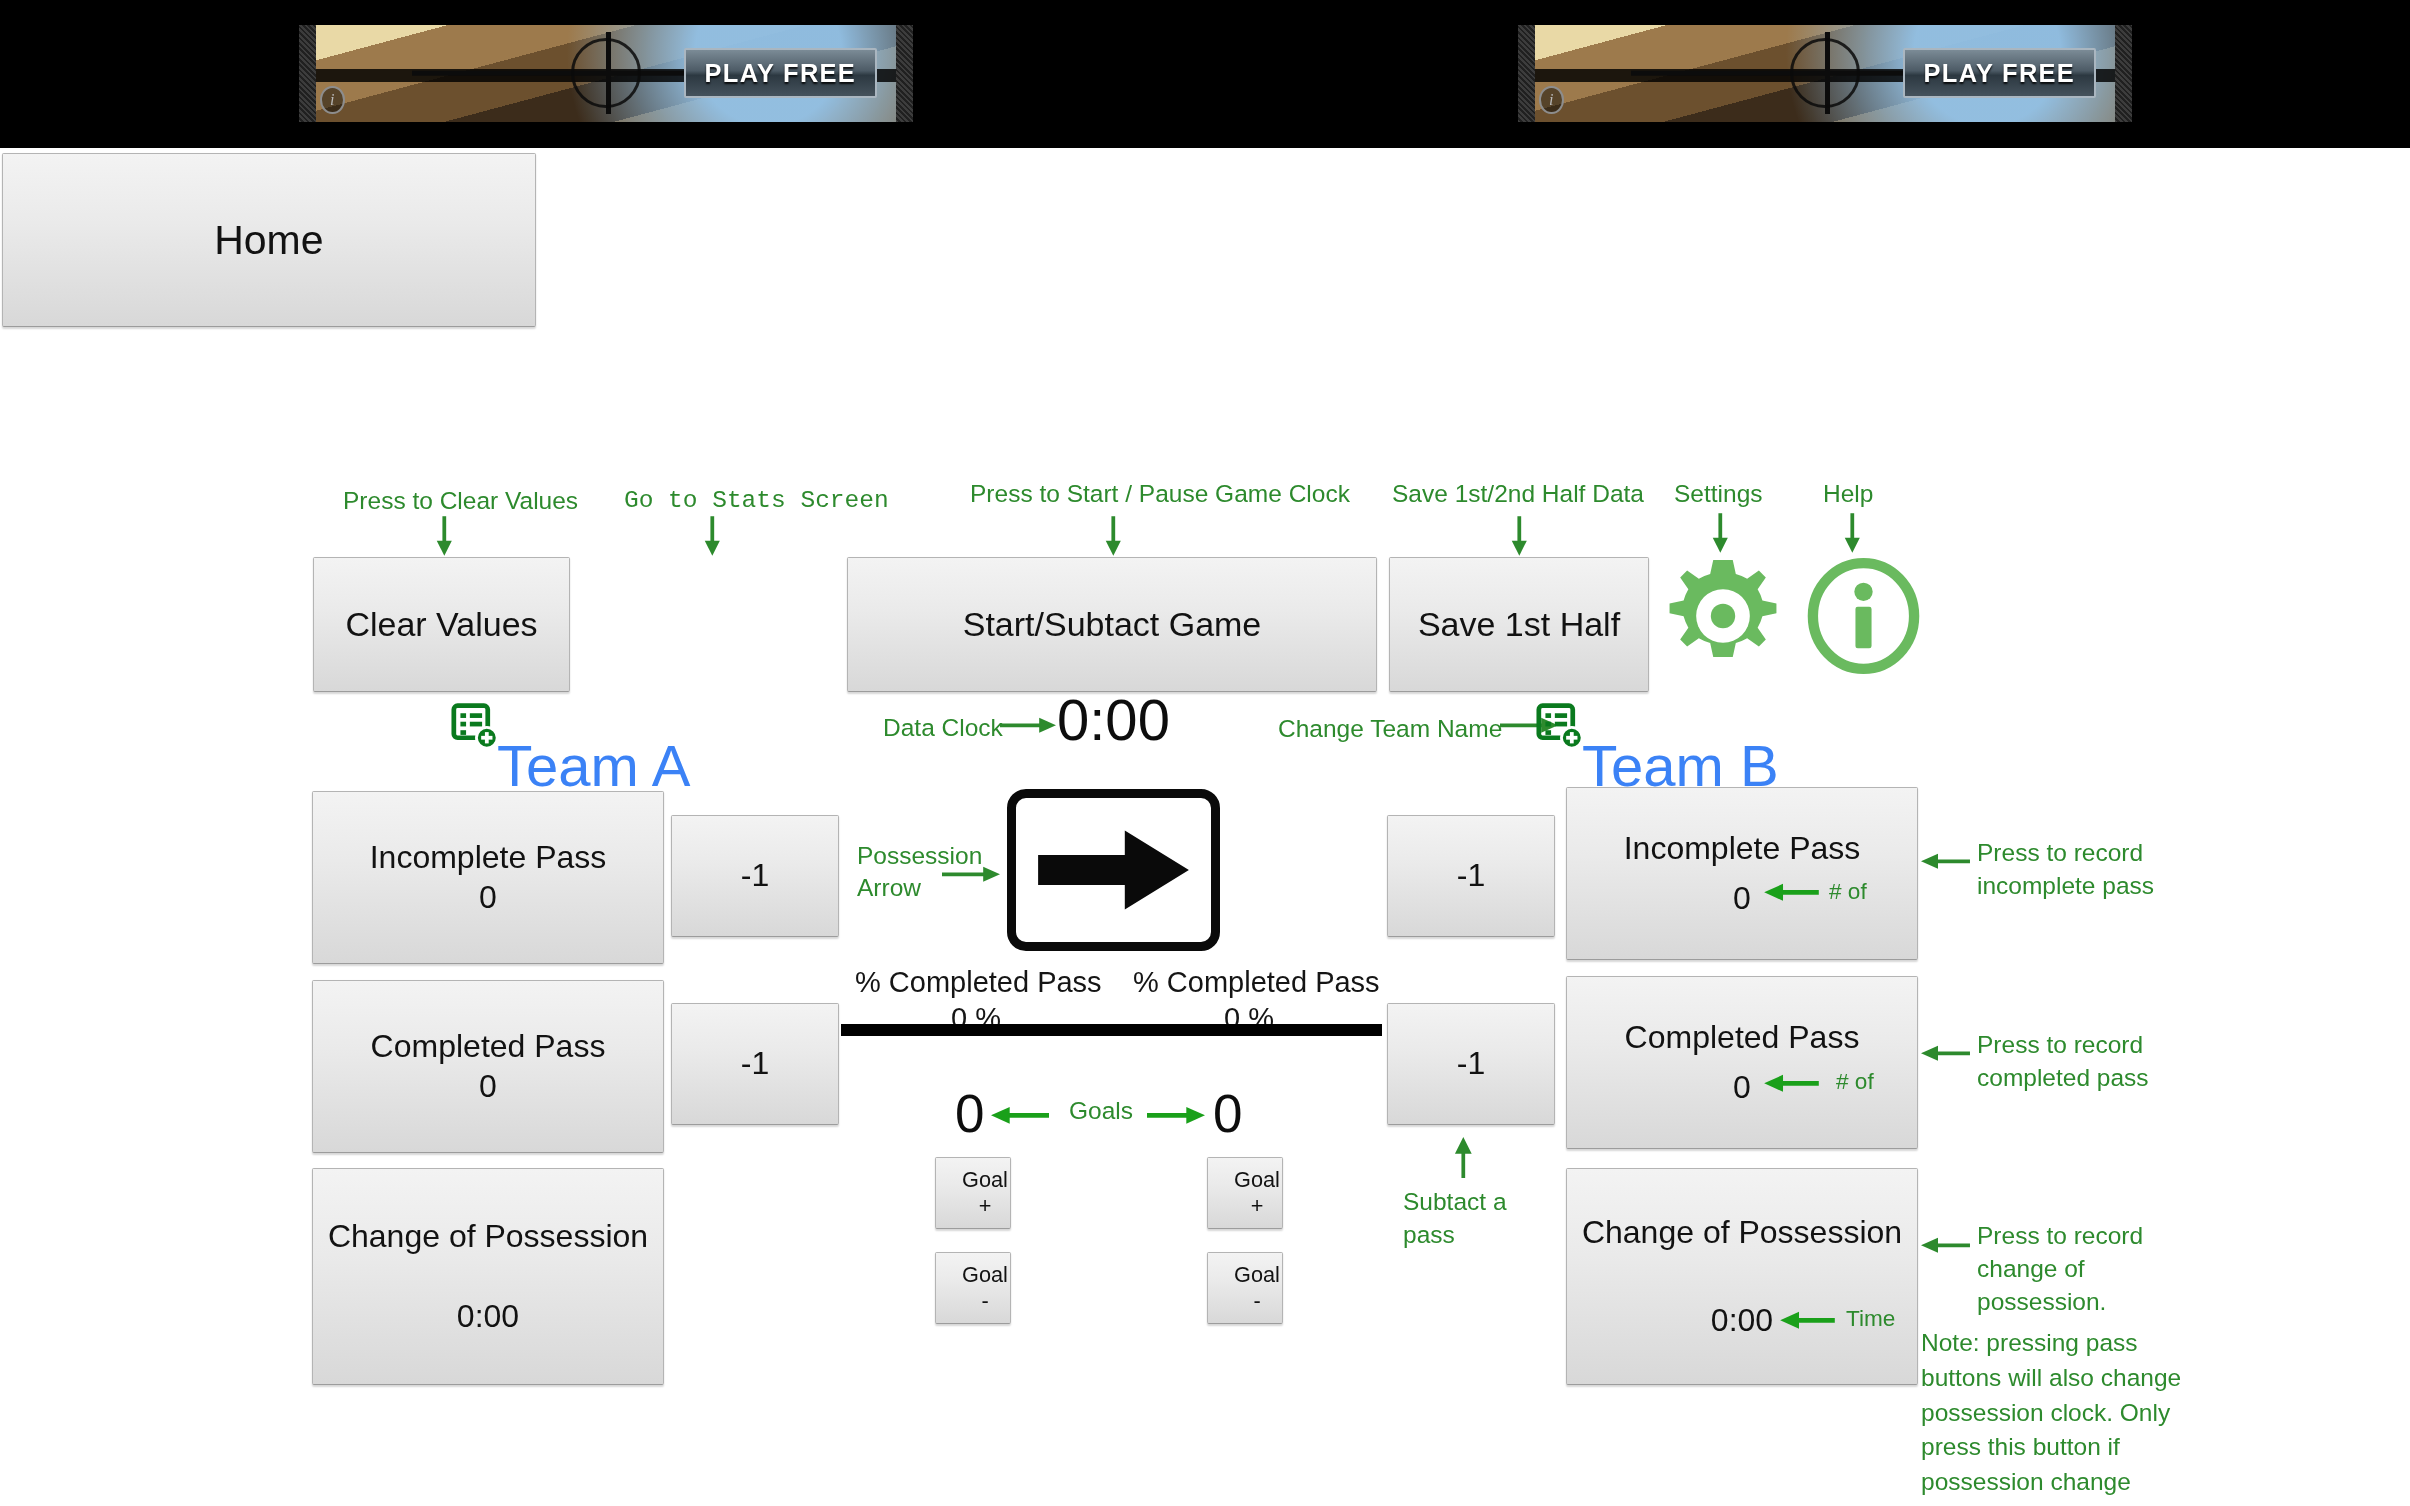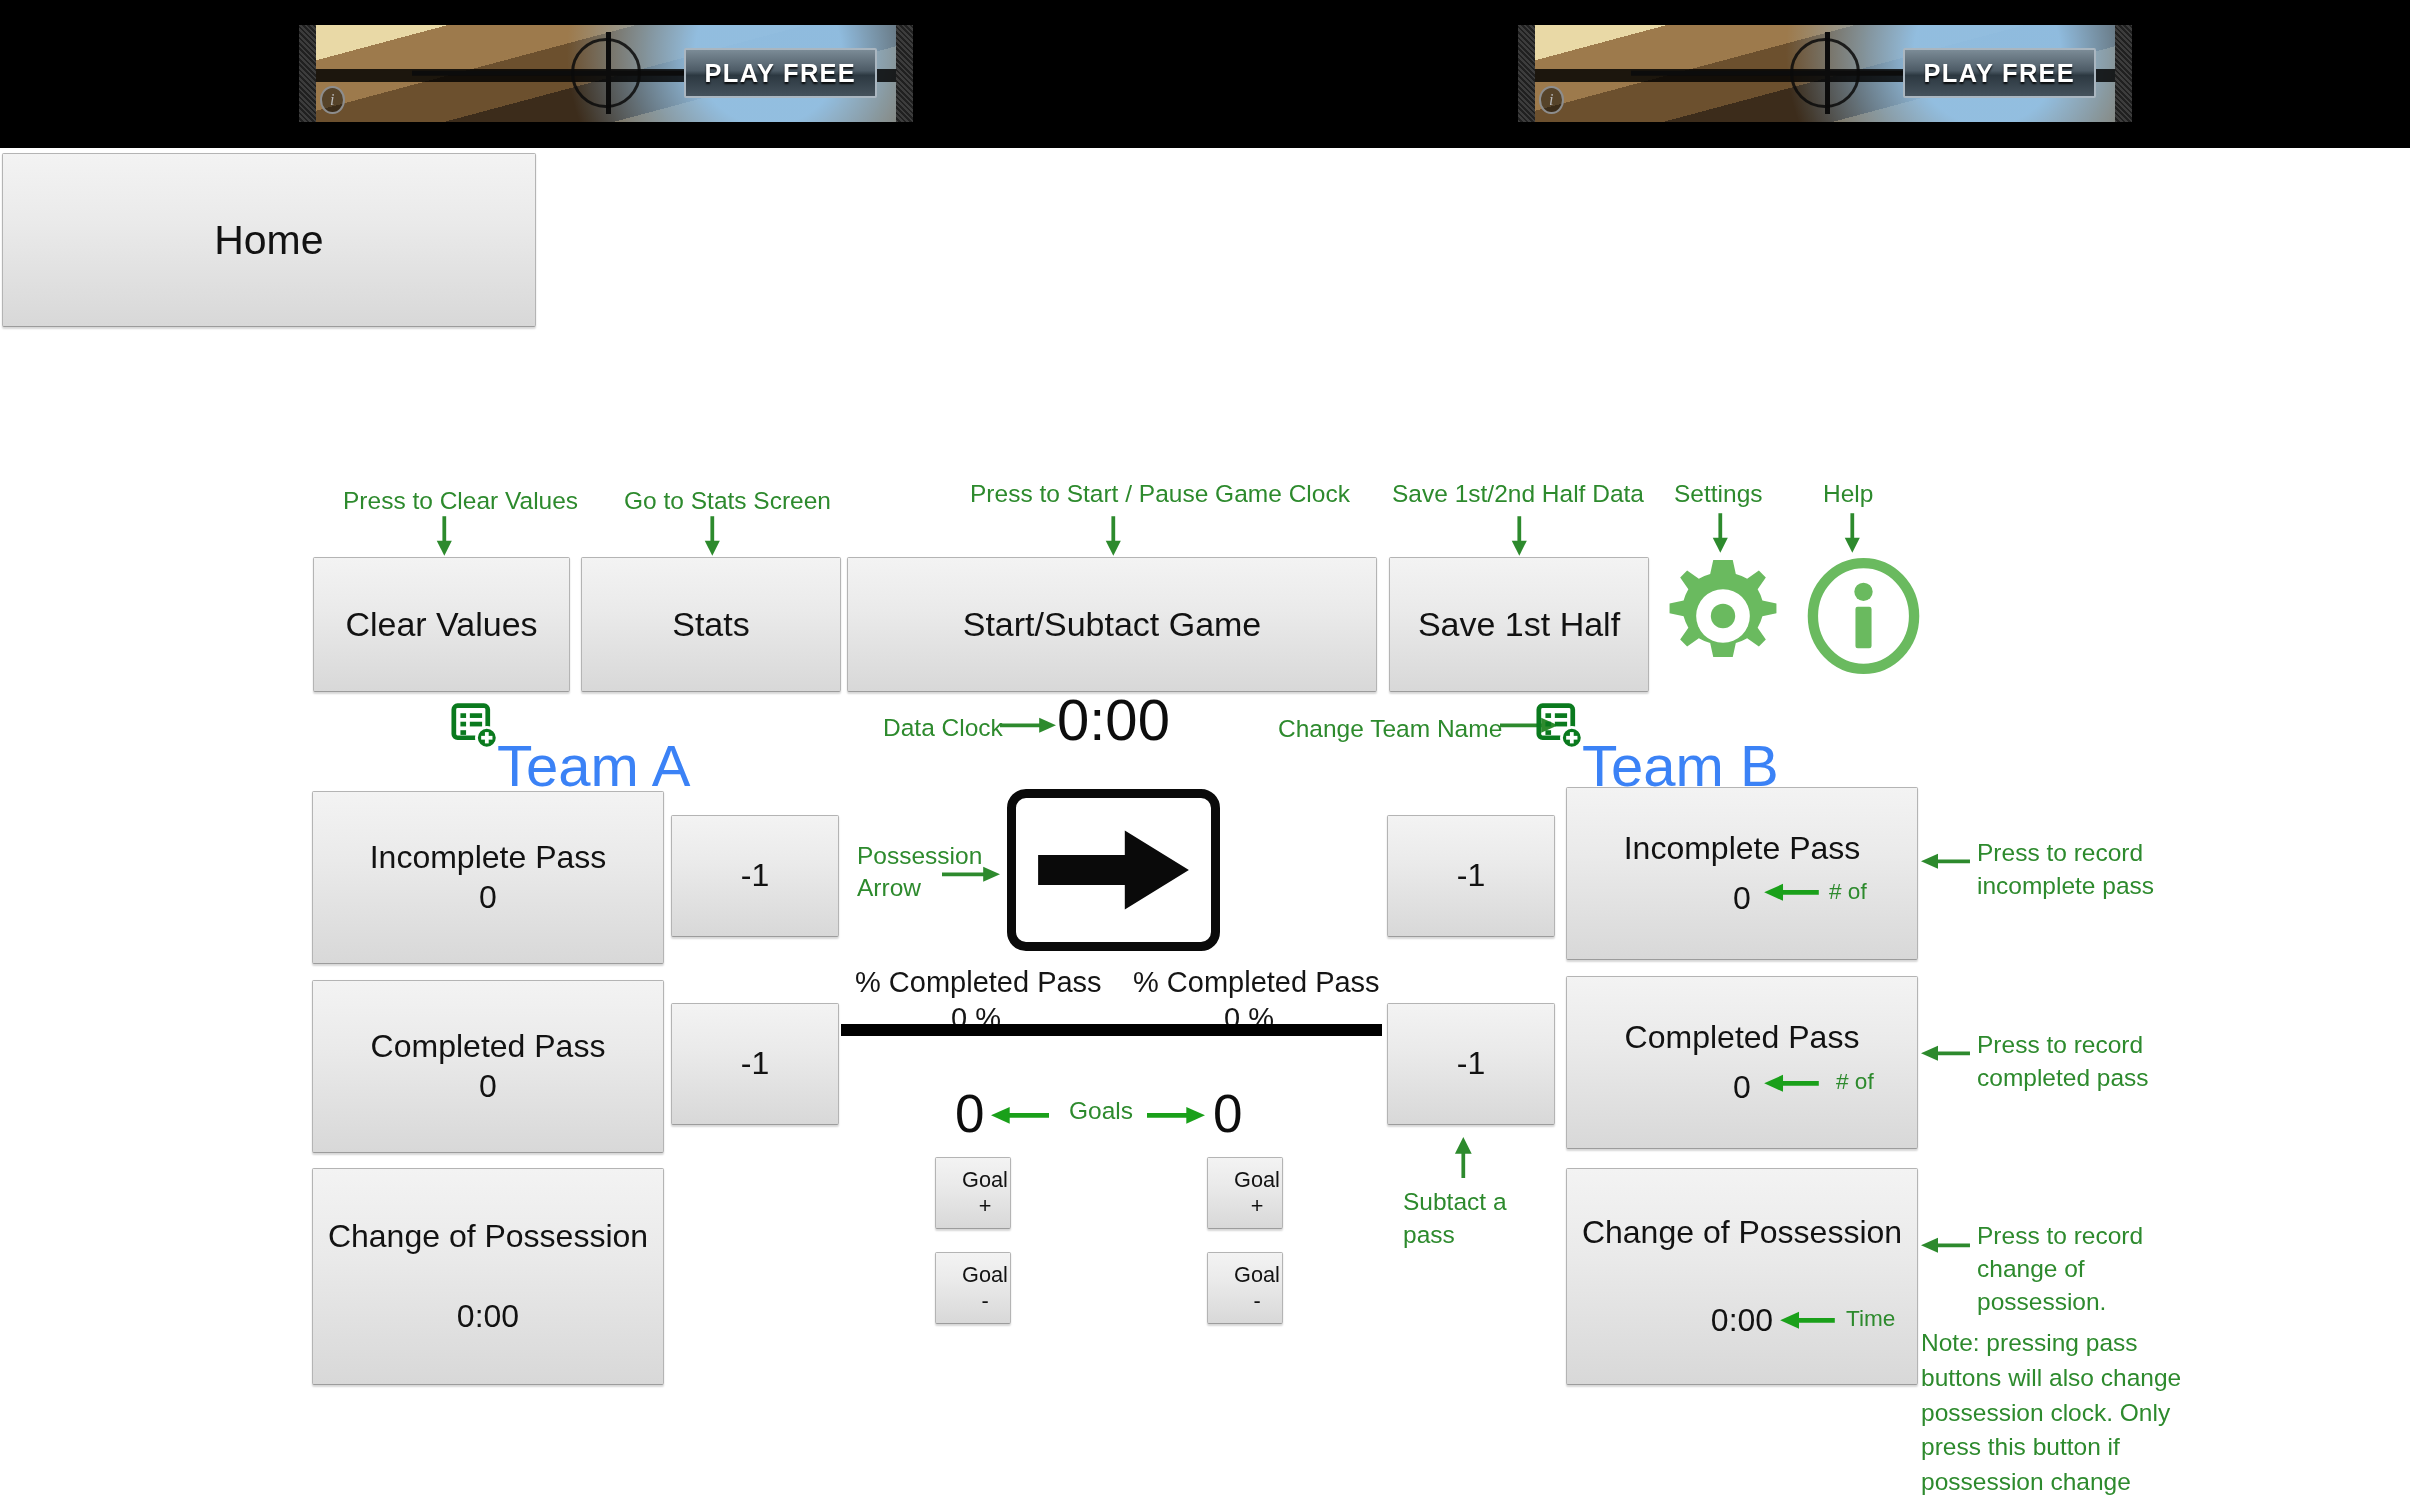--- a/index.html
+++ b/index.html
@@ -202,21 +202,21 @@
   </div>
 
   <div class="btn" id="home-button">Home</div>
 
   <div class="ann" style="left:343px; top:485px;">Press to Clear Values</div>
   <svg class="arrow-svg" style="left:433px; top:516px;" width="22.6" height="40" viewBox="0 0 24 42">
     <line x1="12" y1="0" x2="12" y2="30" stroke="#2d8a2d" stroke-width="4"></line>
     <polygon points="12,42 4,26 20,26" fill="#2d8a2d"></polygon>
   </svg>
 
-  <div class="ann" style="left:624px; top:485px;">Go to Stats Screen</div>
+  <div class="ann" style="left:624px; top:485px;font-family:Liberation Mono, monospace;">Go to Stats Screen</div>
   <svg class="arrow-svg" style="left:701px; top:516px;" width="22.6" height="40" viewBox="0 0 24 42">
     <line x1="12" y1="0" x2="12" y2="30" stroke="#2d8a2d" stroke-width="4"></line>
     <polygon points="12,42 4,26 20,26" fill="#2d8a2d"></polygon>
   </svg>
 
   <div class="ann" style="left:970px; top:478px;">Press to Start / Pause Game Clock</div>
   <svg class="arrow-svg" style="left:1102px; top:516px;" width="22.6" height="40" viewBox="0 0 24 42">
     <line x1="12" y1="0" x2="12" y2="30" stroke="#2d8a2d" stroke-width="4"></line>
     <polygon points="12,42 4,26 20,26" fill="#2d8a2d"></polygon>
   </svg>
@@ -233,21 +233,20 @@
     <polygon points="12,42 4,26 20,26" fill="#2d8a2d"></polygon>
   </svg>
 
   <div class="ann" style="left:1823px; top:478px;">Help</div>
   <svg class="arrow-svg" style="left:1841px; top:513px;" width="22.6" height="40" viewBox="0 0 24 42">
     <line x1="12" y1="0" x2="12" y2="30" stroke="#2d8a2d" stroke-width="4"></line>
     <polygon points="12,42 4,26 20,26" fill="#2d8a2d"></polygon>
   </svg>
 
   <div class="btn topbtn" id="clear-values-button">Clear Values</div>
-  <div class="btn topbtn" id="stats-button">Stats</div>
   <div class="btn topbtn" id="start-restart-button">Start/Subtact Game</div>
   <div class="btn topbtn" id="save-half-button">Save 1st Half</div>
 
   <div class="hdr-icon" style="left:1662px; top:555px;">
     <svg width="122" height="122" viewBox="0 0 100 100">
       <path fill="#6aba5f" d="M50 4 l8 0 2.5 11.5 a36 36 0 0 1 9.3 3.9 l9.6-6.7 5.7 5.7 -6.7 9.6 a36 36 0 0 1 3.9 9.3 l11.5 2.5 0 8 -11.5 2.5 a36 36 0 0 1 -3.9 9.3 l6.7 9.6 -5.7 5.7 -9.6-6.7 a36 36 0 0 1 -9.3 3.9 l-2.5 11.5 -8 0 -8 0 -2.5-11.5 a36 36 0 0 1 -9.3-3.9 l-9.6 6.7 -5.7-5.7 6.7-9.6 a36 36 0 0 1 -3.9-9.3 l-11.5-2.5 0-8 11.5-2.5 a36 36 0 0 1 3.9-9.3 l-6.7-9.6 5.7-5.7 9.6 6.7 a36 36 0 0 1 9.3-3.9 l2.5-11.5 8 0 z"></path>
       <circle cx="50" cy="50" r="22" fill="#ffffff"></circle>
       <circle cx="50" cy="50" r="10" fill="#6aba5f"></circle>
     </svg>
   </div>

